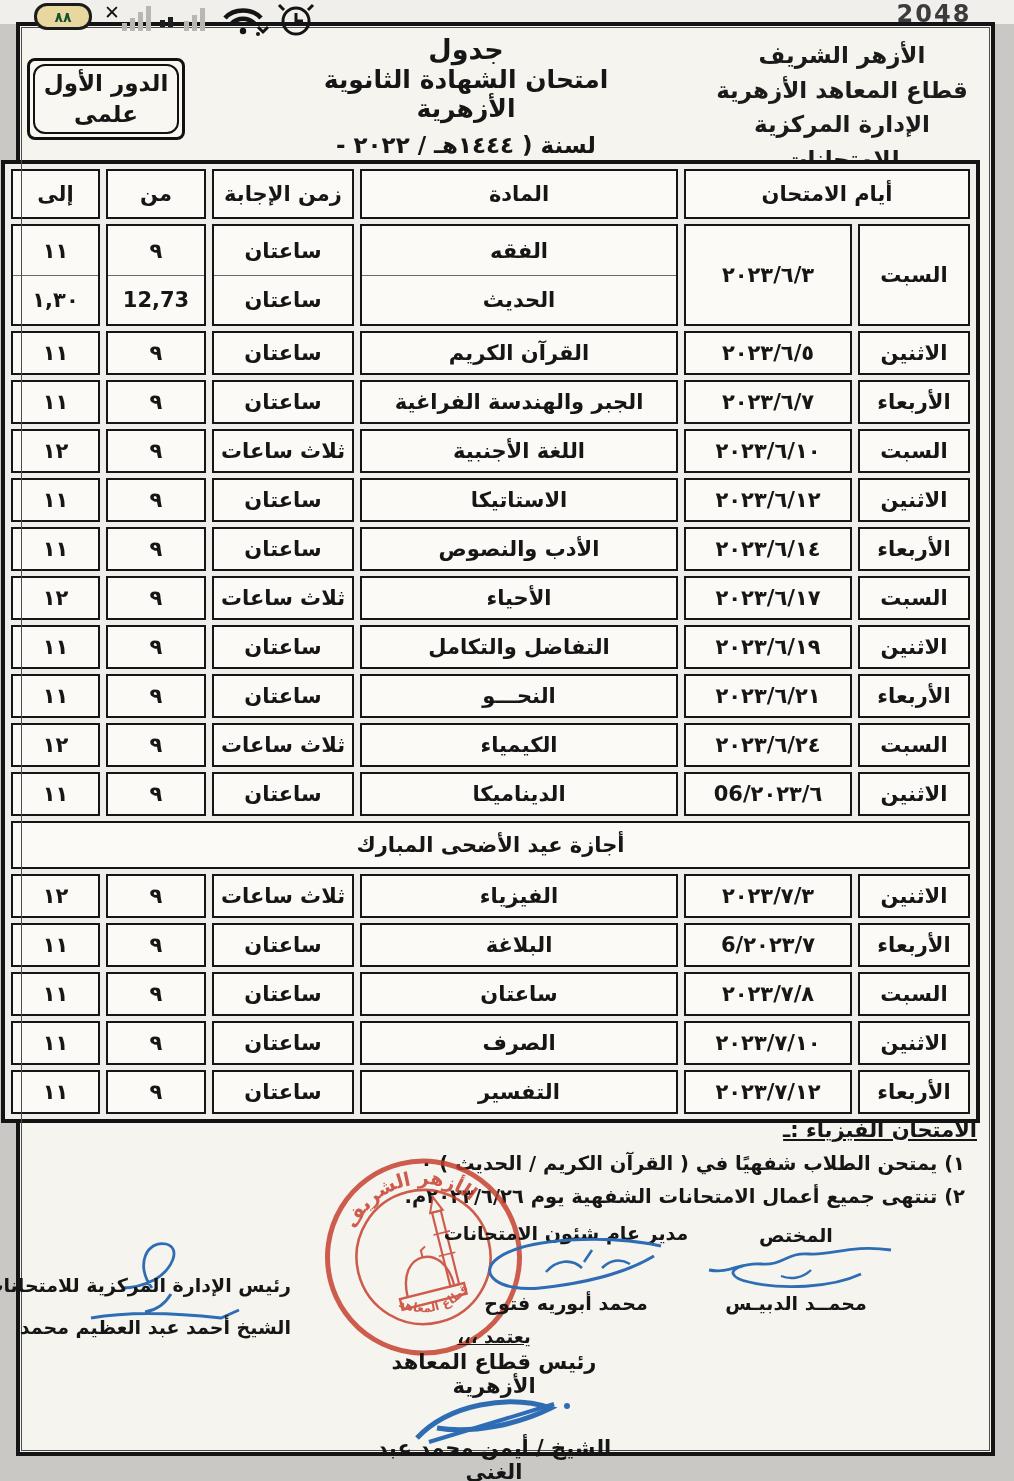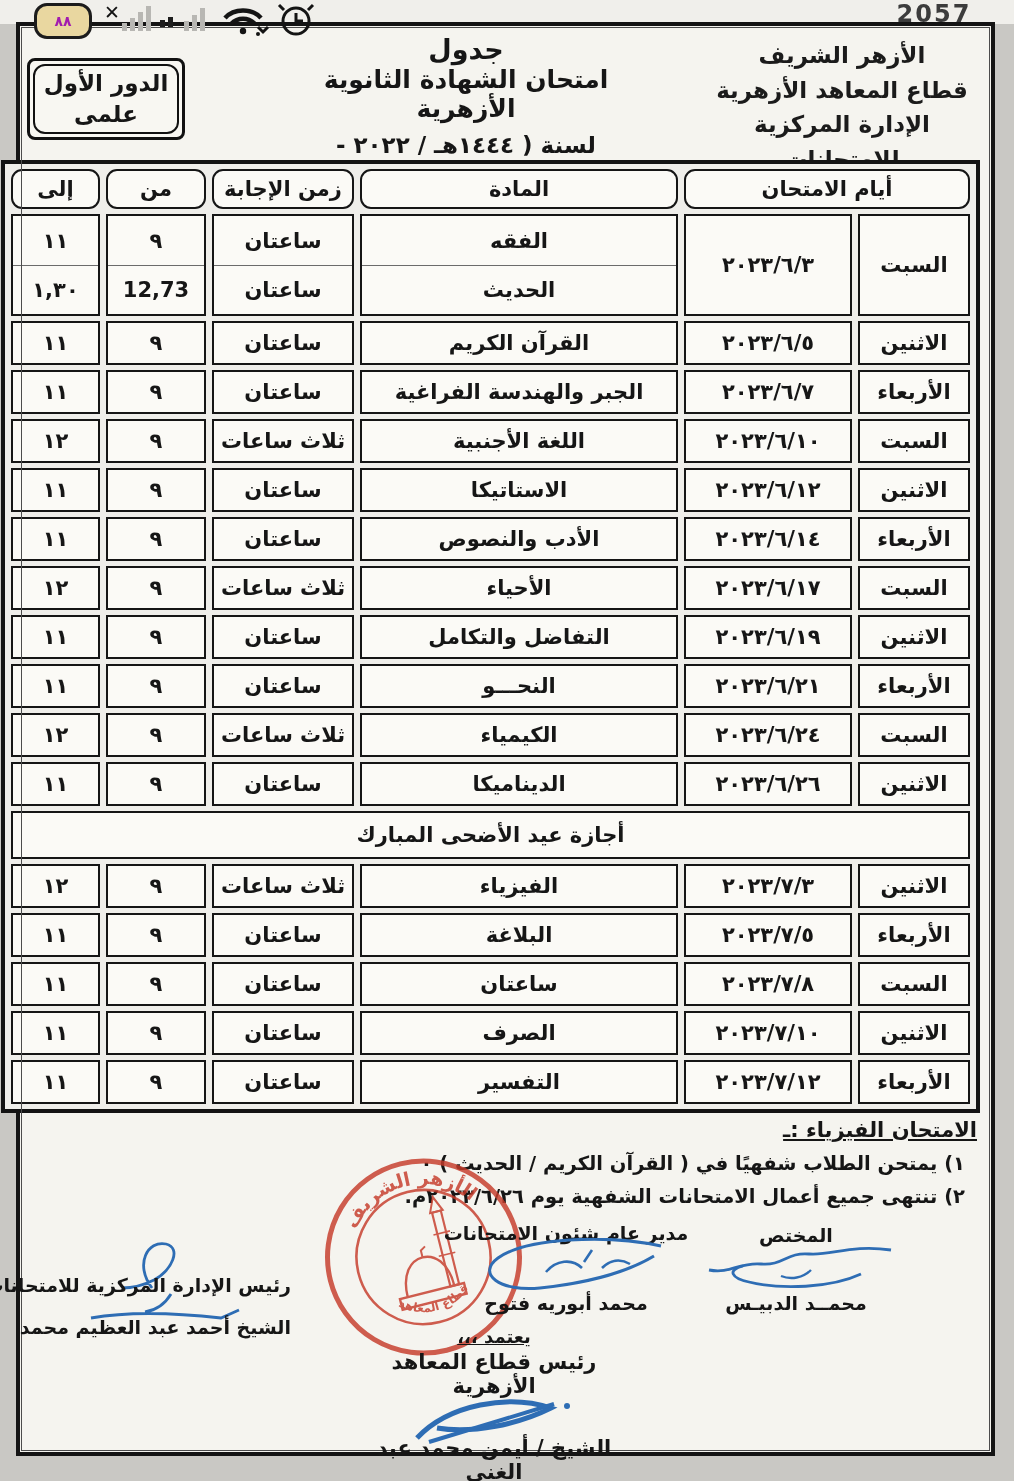--- a/index.html
+++ b/index.html
@@ -9,24 +9,24 @@
     background:#c9c8c4;
     font-family:"DejaVu Sans", sans-serif;
     overflow:hidden;
     color:#161616;
   }
   .top-bg { position:absolute; top:0; left:0; width:1014px; height:24px; background:#f0efeb; }
 
   
   .status-bar { position:absolute; top:0; left:0; width:1014px; height:36px; z-index:40; }
   .battery-pill {
-    position:absolute; left:34px; top:3px; width:58px; height:36px;
+    position:absolute; left:34px; top:3px; width:58px; height:27px;
     background:#e9d7a0; border:3px solid #1c1c1c; border-radius:13px;
     display:flex; align-items:center; justify-content:center;
-    font-size:14px; font-weight:bold; color:#a21caf; line-height:1;
+    font-size:14px; font-weight:bold; color:#14532d; line-height:1;
   }
   .x-mark { position:absolute; left:104px; top:1px; font-size:19px; font-weight:bold; color:#111; }
   .bars { position:absolute; display:flex; align-items:flex-end; gap:3px; }
   .bars span { display:block; width:5px; background:#b8b7b3; }
   .bars.dark span { background:#1d1d1d; }
   .wifi-icon { position:absolute; left:222px; top:3px; }
   .clock-icon { position:absolute; left:276px; top:2px; }
   .page-num {
     position:absolute; top:0px; left:884px; width:100px; text-align:center;
     font-size:24px; font-weight:bold; color:#3c3c3c; z-index:41; letter-spacing:2px;
@@ -64,21 +64,21 @@
     position:absolute; top:134px; right:11px; width:957px;
     border-collapse:separate; border-spacing:6px 5px;
     background:#efeeea; border:4px solid #131313;
     table-layout:fixed;
   }
   table.exam th, table.exam td {
     border:2.6px solid #151515; background:#fbfaf6;
     font-weight:bold; text-align:center; vertical-align:middle;
     font-size:21px; padding:0;
   }
-  table.exam th { height:40px; font-size:21px;border-radius:11px; }
+  table.exam th { height:50px; font-size:21px; }
   td.c-day { font-size:22px; }
   td.c-date { font-size:20px; letter-spacing:1px; }
   td.c-subj { font-size:22px; }
   td.c-dur { font-size:21px; }
   td.c-time { font-size:20px; }
   tr.single td { height:44px; }
   td.split { padding:0; height:102px; }
   td.split .sub { height:50%; display:flex; align-items:center; justify-content:center; }
   td.split .sub + .sub { border-top:1.6px solid #6b6b6b; }
   td.holiday { height:48px; font-size:24px; background:#fbfaf6; }
@@ -139,21 +139,21 @@
     </svg>
   </div>
   <div class="clock-icon">
     <svg width="40" height="36" viewBox="0 0 40 36" fill="none" stroke="#141414">
       <circle cx="20" cy="19" r="13" stroke-width="3"></circle>
       <path d="M20,11 V19 H27" stroke-width="3"></path>
       <path d="M8,8 L3,3 M32,8 L37,3" stroke-width="3"></path>
     </svg>
   </div>
 </div>
-<div class="page-num">2057</div>
+<div class="page-num">2048</div>
 
 <div class="page" dir="rtl">
 
   <div class="org-block">
     <div>الأزهر الشريف</div>
     <div>قطاع المعاهد الأزهرية</div>
     <div>الإدارة المركزية للامتحانات</div>
   </div>
 
   <div class="title-block">
@@ -273,40 +273,40 @@
         <tr class="single">
           <td class="c-day">السبت</td>
           <td class="c-date">٢٠٢٣/٦/٢٤</td>
           <td class="c-subj">الكيمياء</td>
           <td class="c-dur">ثلاث ساعات</td>
           <td class="c-time">٩</td>
           <td class="c-time">١٢</td>
         </tr>
         <tr class="single">
           <td class="c-day">الاثنين</td>
-          <td class="c-date">٢٠٢٣/٦/٢٦</td>
+          <td class="c-date">٢٠٢٣/٦/06</td>
           <td class="c-subj">الديناميكا</td>
           <td class="c-dur">ساعتان</td>
           <td class="c-time">٩</td>
           <td class="c-time">١١</td>
         </tr>
         <tr>
           <td class="holiday" colspan="6">أجازة عيد الأضحى المبارك</td>
         </tr>
         <tr class="single">
           <td class="c-day">الاثنين</td>
           <td class="c-date">٢٠٢٣/٧/٣</td>
           <td class="c-subj">الفيزياء</td>
           <td class="c-dur">ثلاث ساعات</td>
           <td class="c-time">٩</td>
           <td class="c-time">١٢</td>
         </tr>
         <tr class="single">
           <td class="c-day">الأربعاء</td>
-          <td class="c-date">٢٠٢٣/٧/٥</td>
+          <td class="c-date">٢٠٢٣/٧/6</td>
           <td class="c-subj">البلاغة</td>
           <td class="c-dur">ساعتان</td>
           <td class="c-time">٩</td>
           <td class="c-time">١١</td>
         </tr>
         <tr class="single">
           <td class="c-day">السبت</td>
           <td class="c-date">٢٠٢٣/٧/٨</td>
           <td class="c-subj">ساعتان</td>
           <td class="c-dur">ساعتان</td>

